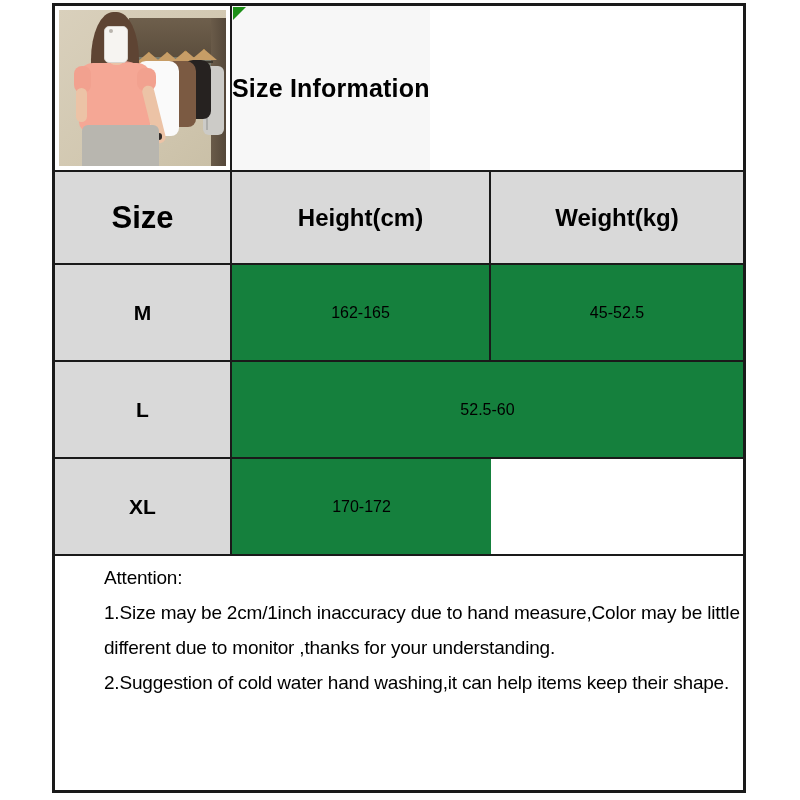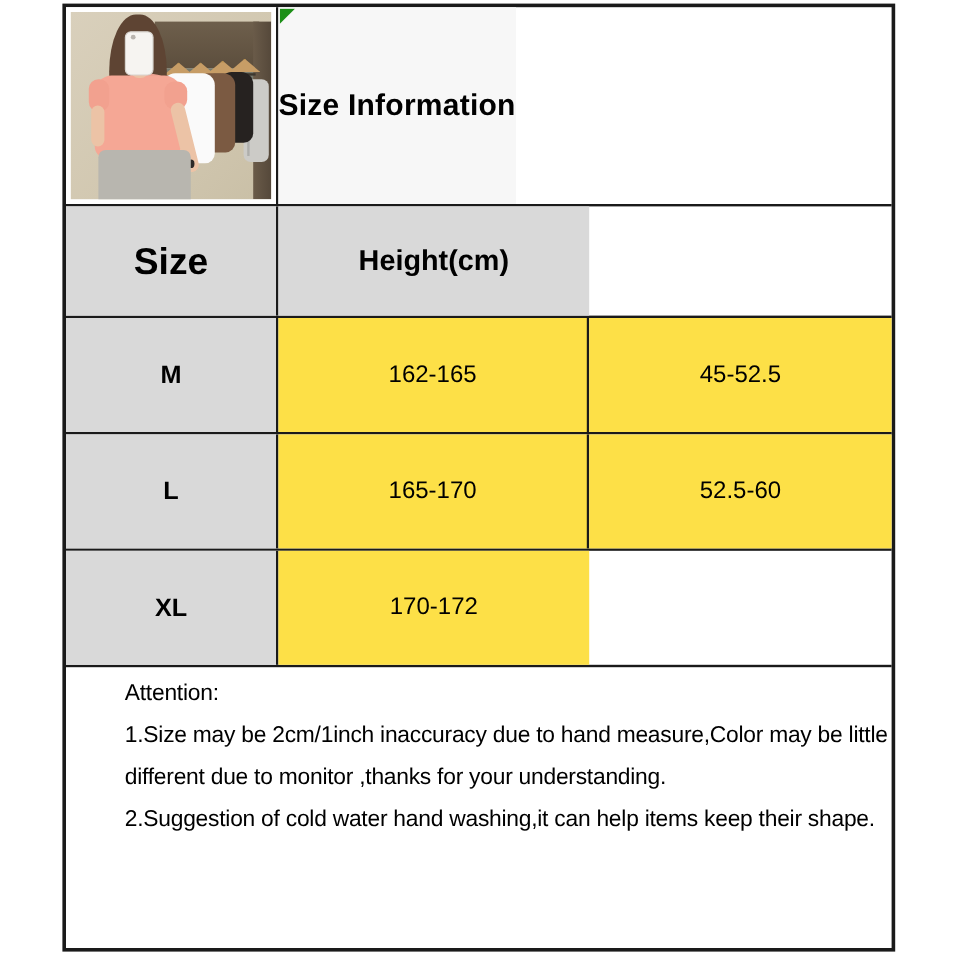--- a/index.html
+++ b/index.html
@@ -33,21 +33,21 @@
   }
 
   
   .header-row{height:93px;flex:none;}
   .header-row .cell{background:#d9d9d9;font-weight:bold;}
   .size-head{font-size:31px;}
   .col-head{font-size:24px;}
 
   
   .data-row{height:97px;flex:none;}
-  .data-row .cell{background:#fde047;font-size:20px;}
+  .data-row .cell{background:#15803d;font-size:16px;}
   .data-row .size-cell{background:#d9d9d9;font-weight:bold;font-size:21px;}
 
   
   .attention{flex:1;padding:4px 6px;font-size:19px;line-height:35px;
     letter-spacing:-0.2px;white-space:nowrap;overflow:hidden;}
   .attention div{white-space:nowrap;margin-left:43px;}
 
   
   .photo{position:relative;width:100%;height:100%;overflow:hidden;
     background:linear-gradient(135deg,#d9d0bc 0%,#d2c8b1 55%,#c9bfa6 100%);}
@@ -124,30 +124,30 @@
     </div>
     <div class="cell title-cell">
       <div class="corner-marker"></div>
       <span class="title-text">Size Information</span>
     </div>
   </div>
 
   <div class="row header-row">
     <div class="cell col1 size-head">Size</div>
     <div class="cell col2 col-head">Height(cm)</div>
+    <div class="cell col3 col-head">Weight(kg)</div>
   </div>
 
   <div class="row data-row">
     <div class="cell col1 size-cell">M</div>
     <div class="cell col2">162-165</div>
     <div class="cell col3">45-52.5</div>
   </div>
   <div class="row data-row">
     <div class="cell col1 size-cell">L</div>
-    <div class="cell col2">165-170</div>
     <div class="cell col3">52.5-60</div>
   </div>
   <div class="row data-row">
     <div class="cell col1 size-cell">XL</div>
     <div class="cell col2">170-172</div>
   </div>
 
   <div class="row attention" style="display:block;">
     <div>Attention:</div>
     <div>1.Size may be 2cm/1inch inaccuracy due to hand measure,Color may be little</div>

